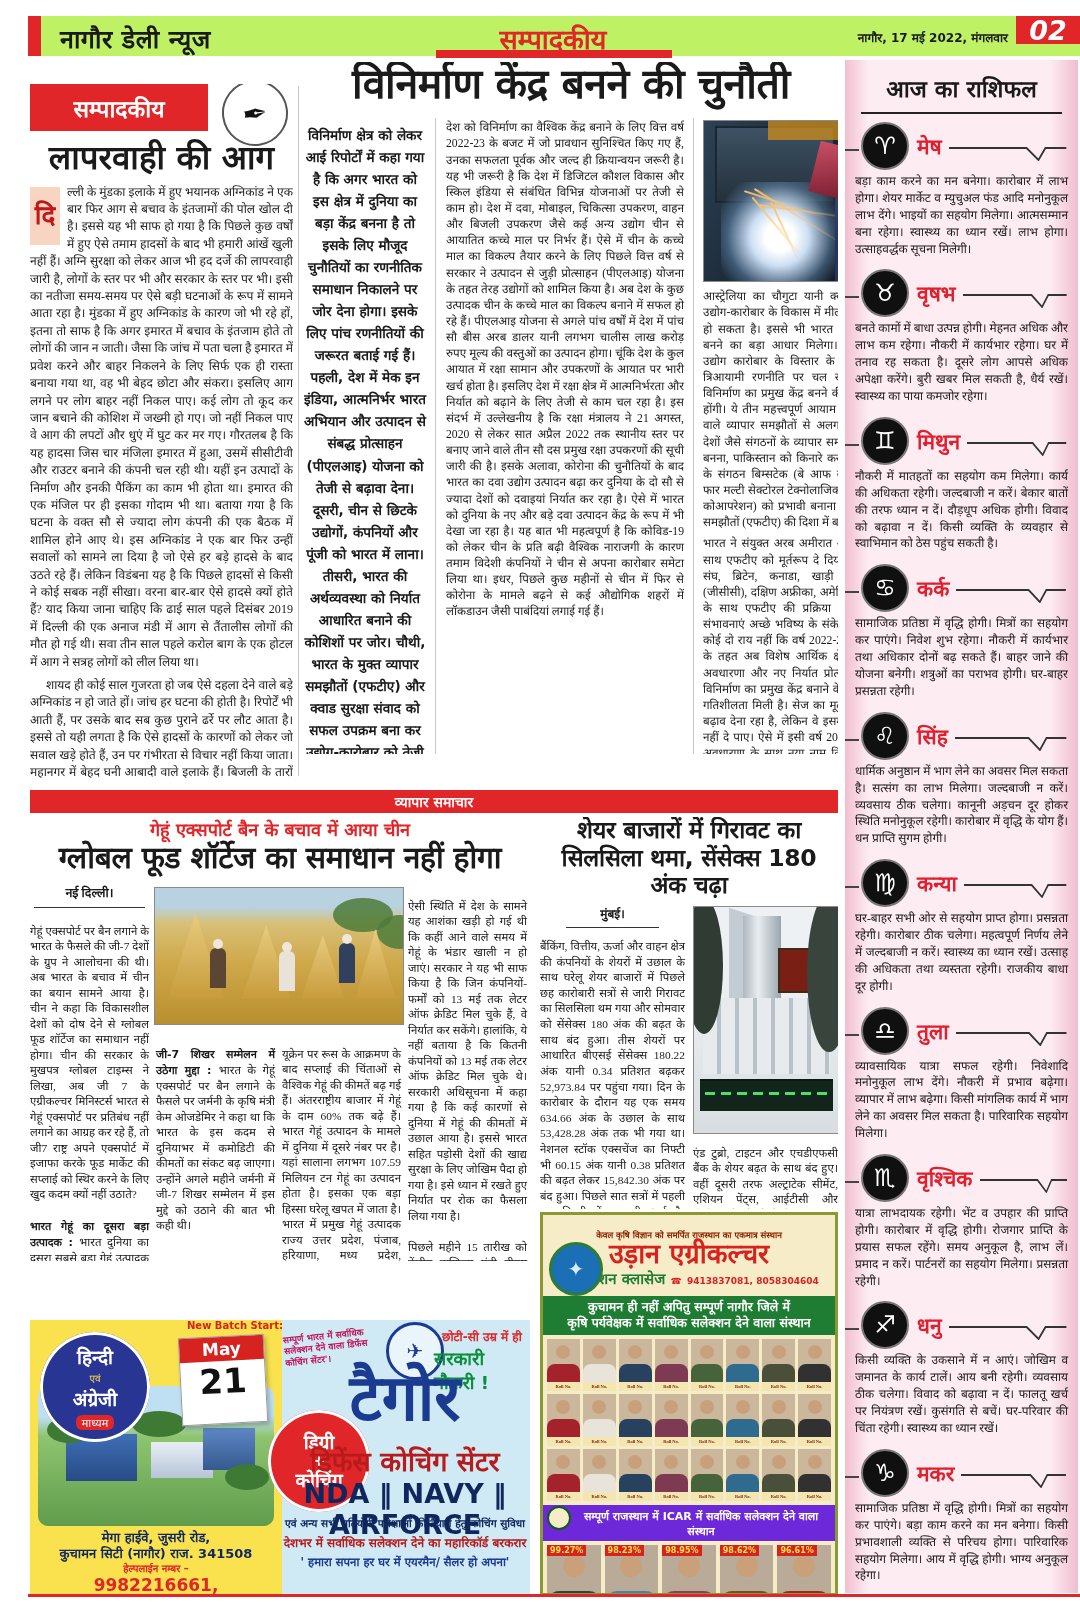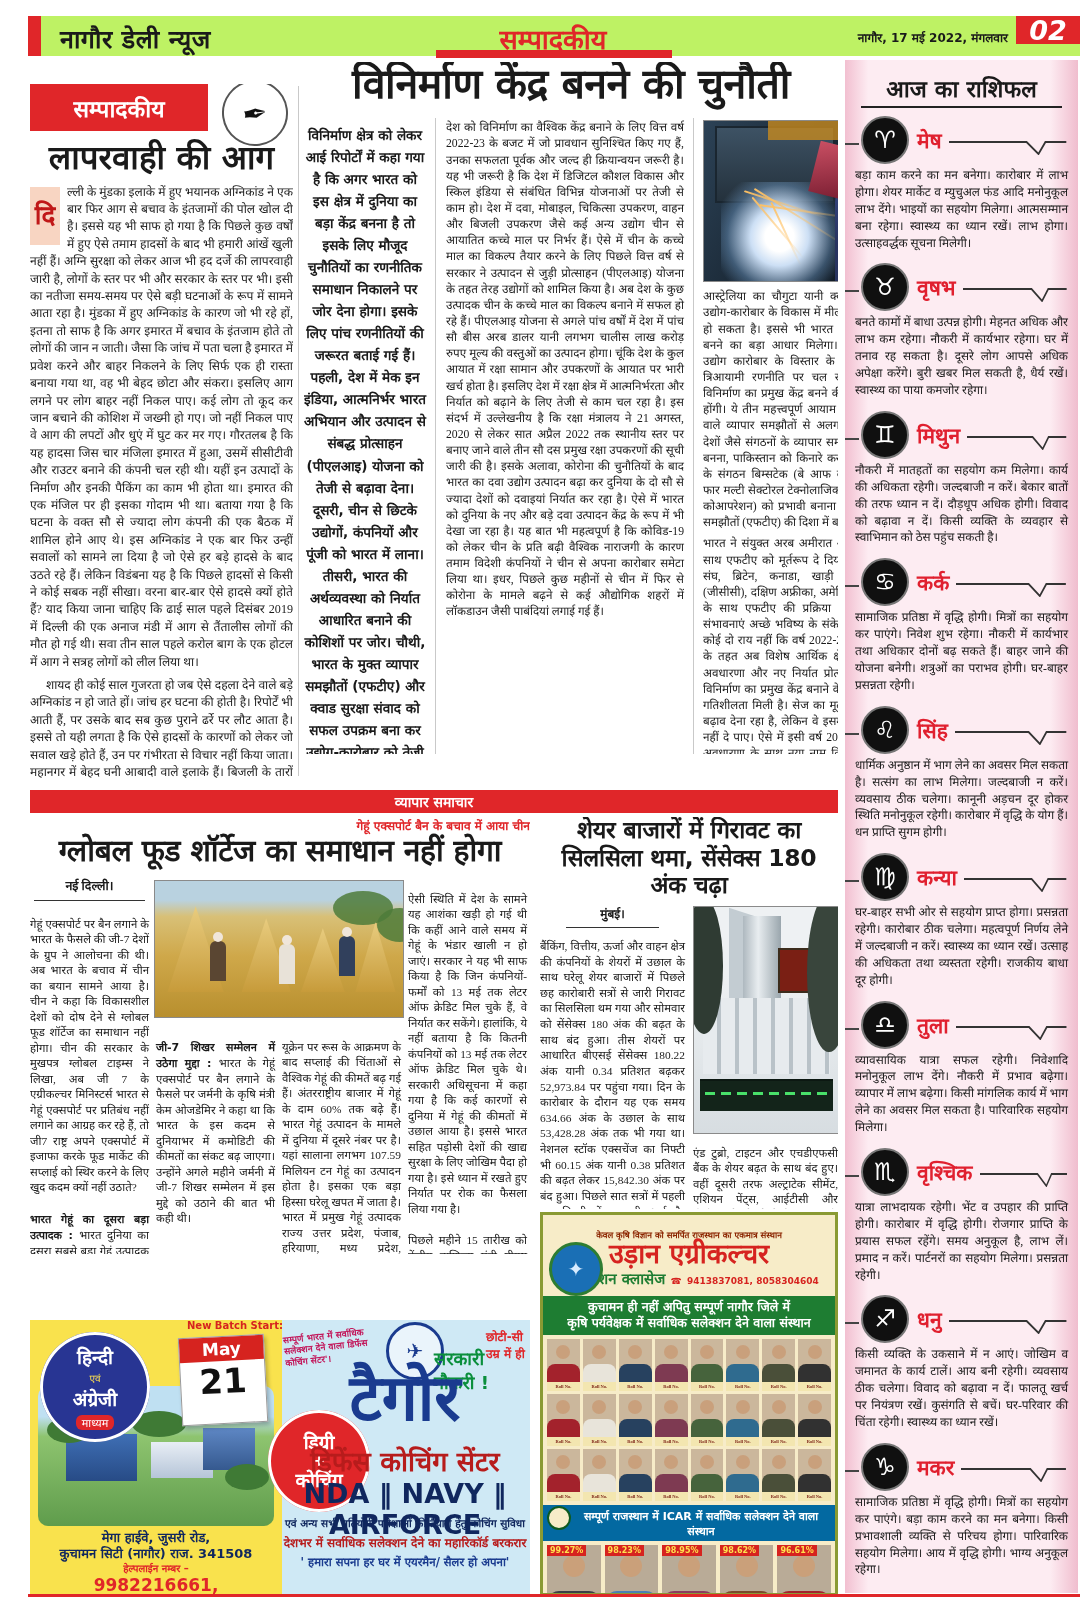--- a/index.html
+++ b/index.html
@@ -50,21 +50,21 @@
   .f-spark{position:absolute;height:2px;background:linear-gradient(90deg,#ffc163,rgba(255,150,40,0));border-radius:2px;}
   .f-worker{position:absolute;right:-4%;bottom:-6%;width:42%;height:78%;
             background:linear-gradient(200deg,#3b4a8a 20%,#27335f 70%);border-radius:36px 18px 0 0;}
   .f-head{position:absolute;right:22%;top:12%;width:34px;height:38px;border-radius:50% 50% 45% 45%;background:#2a2324;}
   .f-mask{position:absolute;right:32%;top:14%;width:34px;height:52px;background:linear-gradient(160deg,#c94f63,#7c1f33);transform:rotate(14deg);}
   
   .trade-band{left:30px;top:790px;width:808px;height:23px;background:#e02629;color:#fff;
               display:flex;align-items:center;justify-content:center;font-weight:800;font-size:14px;}
   
   #wheat{left:30px;top:817px;width:500px;height:498px;overflow:hidden;}
-  .w-kick{text-align:right;color:#e02629;font-weight:800;font-size:12px;}
+  .w-kick{text-align:center;color:#e02629;font-weight:800;font-size:18px;}
   .w-head{text-align:center;font-weight:800;font-size:30px;line-height:1.12;letter-spacing:-.3px;}
   .w-body{position:relative;display:flex;gap:7px;margin-top:8px;height:378px;overflow:hidden;}
   .wc{width:119px;flex:none;font-size:11.4px;line-height:1.36;text-align:justify;}
   .wc p{margin:16px 0 4px;}
   .wc b{font-family:"DejaVu Sans","Liberation Sans",sans-serif;font-size:11px;}
   .wc b:empty{display:none;}
   .wc b::after{content:" ";}
   .w-pad{padding-top:148px;}
   .w-date{display:block;text-align:center;font-weight:700;font-size:12.5px;border-bottom:1.5px solid #333;
           padding-bottom:5px;margin:2px 4px 7px;}
@@ -116,21 +116,21 @@
   .cal-day{text-align:center;font-weight:800;font-size:34px;color:#111;}
   .cal-flag{position:absolute;left:150px;top:0;width:110px;text-align:center;color:#d6231f;font-weight:800;font-size:10px;}
   .tg-red-circle{position:absolute;left:238px;top:90px;width:102px;height:102px;border-radius:50%;background:#e02629;
        color:#fff;display:flex;flex-direction:column;align-items:center;justify-content:center;
        font-weight:800;box-shadow:0 0 0 3px #fff inset;}
   .tgd1,.tgd3{font-size:19px;} .tgd2{font-size:15px;line-height:.8;}
   .tg-slant{position:absolute;left:254px;top:10px;width:104px;color:#c2185b;font-weight:700;font-size:9px;
             line-height:1.25;transform:rotate(-6deg);}
   .tg-logo{position:absolute;left:356px;top:2px;width:52px;height:52px;border-radius:50%;background:#eaf4fb;
            border:3px solid #1a3b8f;display:flex;align-items:center;justify-content:center;font-size:20px;color:#1a3b8f;}
-  .tg-age{position:absolute;left:412px;top:8px;color:#e02629;font-weight:800;font-size:12px;padding-left:44px;}
+  .tg-age{position:absolute;left:412px;top:8px;color:#e02629;font-weight:800;font-size:12px;}
   .tg-govt{position:absolute;left:404px;top:26px;color:#0a8f3c;font-weight:800;font-size:18px;}
   .tg-name{position:absolute;left:250px;top:46px;width:250px;text-align:center;color:#1a3b8f;
            font-weight:900;font-size:64px;line-height:1;}
   .tg-sub{position:absolute;left:250px;top:122px;width:250px;text-align:center;color:#b71c1c;font-weight:900;font-size:27px;}
   .tg-courses{position:absolute;left:250px;top:158px;width:250px;text-align:center;color:#10275e;
               font-weight:900;font-size:27px;font-family:"DejaVu Sans","Liberation Sans",sans-serif;}
   .tg-line1{position:absolute;left:250px;top:196px;width:250px;text-align:center;color:#10275e;font-weight:700;font-size:10.5px;}
   .tg-line2{position:absolute;left:250px;top:214px;width:250px;text-align:center;color:#b71c1c;font-weight:800;font-size:12px;}
   .tg-line3{position:absolute;left:250px;top:234px;width:250px;text-align:center;color:#1a3b8f;font-weight:700;font-size:11.5px;}
   .tg-addr{position:absolute;left:2px;top:210px;width:248px;text-align:center;color:#10275e;font-weight:800;font-size:13px;line-height:1.25;}
@@ -150,36 +150,36 @@
   .ud-grid{display:grid;grid-template-columns:repeat(8,1fr);gap:3px;margin:4px;}
   .st{position:relative;height:52px;background:#cbb79c;overflow:hidden;}
   .st::before{content:"";position:absolute;left:50%;top:6px;width:14px;height:14px;margin-left:-7px;border-radius:50%;background:#c9a07c;}
   .st::after{content:"";position:absolute;left:0;bottom:9px;width:100%;height:18px;border-radius:8px 8px 0 0;}
   .st:nth-child(8n+1)::after{background:#a3222c;} .st:nth-child(8n+2)::after{background:#e8e4da;}
   .st:nth-child(8n+3)::after{background:#27415f;} .st:nth-child(8n+4)::after{background:#7e3a52;}
   .st:nth-child(8n+5)::after{background:#46633c;} .st:nth-child(8n+6)::after{background:#2f6b8f;}
   .st:nth-child(8n+7)::after{background:#4a4f39;} .st:nth-child(8n+8)::after{background:#313131;}
   .st-roll{position:absolute;left:0;bottom:0;width:100%;height:9px;background:#f3e6b0;color:#7a1f14;
            font-size:4.5px;text-align:center;line-height:9px;font-weight:700;}
-  .ud-icar{position:relative;background:#0369a1;color:#fff;text-align:center;font-weight:800;font-size:11px;
+  .ud-icar{position:relative;background:#6d28d9;color:#fff;text-align:center;font-weight:800;font-size:11px;
            padding:3px 2px 3px 26px;}
   .ud-icar-logo{position:absolute;left:4px;top:1px;width:20px;height:20px;border-radius:50%;background:#f7ecc8;border:2px solid #0e5a20;}
   .tp-grid{display:grid;grid-template-columns:repeat(5,1fr);gap:4px;margin:4px;}
   .tp{position:relative;height:92px;background:#b9ab97;overflow:hidden;}
   .tp::before{content:"";position:absolute;left:50%;top:10px;width:22px;height:22px;margin-left:-11px;border-radius:50%;background:#caa07a;}
   .tp::after{content:"";position:absolute;left:0;bottom:12px;width:100%;height:34px;border-radius:12px 12px 0 0;}
   .tp:nth-child(1)::after{background:#3a3f45;} .tp:nth-child(2)::after{background:#4a7fb5;}
   .tp:nth-child(3)::after{background:#8c3b5e;} .tp:nth-child(4)::after{background:#7a4a2a;}
   .tp:nth-child(5)::after{background:#a3222c;}
   .tp-badge{position:absolute;left:0;top:0;z-index:2;background:#d6231f;color:#ffe14d;font-weight:800;font-size:8px;padding:1px 3px;}
   
   #horoscope{left:845px;top:60px;width:233px;height:1533px;overflow:hidden;
              background:linear-gradient(90deg,#f2bfd0 0,#fdecf2 10%,#fdecf2 88%,#f0bdce 100%);}
   .h-title{margin:12px auto 4px;width:86%;text-align:center;font-weight:800;font-size:23px;
-           border-bottom:2px solid #222;padding-bottom:2px;}
+           border-bottom:2px solid #222;padding-bottom:8px;}
   .sign{margin:8px 10px 10px;}
   .sign-head{display:flex;align-items:center;height:48px;position:relative;}
   .sign-head::before{content:"";position:absolute;left:-10px;top:27px;width:14px;height:2px;background:#444;}
   .zc{width:44px;height:44px;flex:none;border-radius:50%;background:#101010;color:#fff;border:2px solid #777;
       display:flex;align-items:center;justify-content:center;font-size:24px;margin-left:6px;}
   .zname{color:#e0202f;font-weight:800;font-size:21px;margin:0 7px 0 8px;white-space:nowrap;}
   .zline{flex:1;height:30px;min-width:20px;}
   .ztext{font-size:11.9px;line-height:1.42;text-align:justify;margin-top:3px;}
   .bottom-rule{left:28px;top:1594px;width:1052px;height:3px;background:#e02629;}
 </style>

